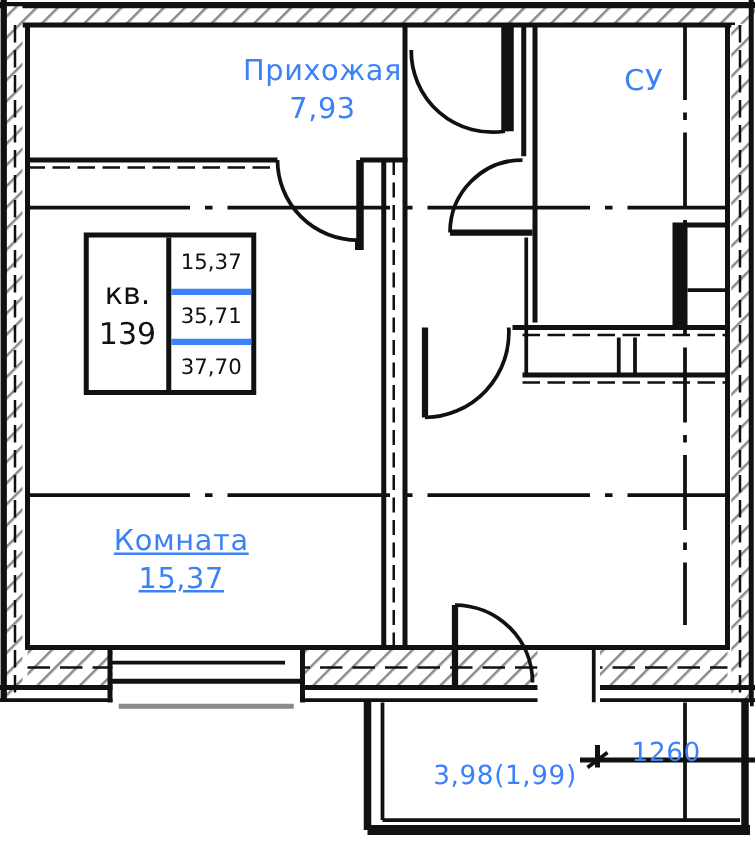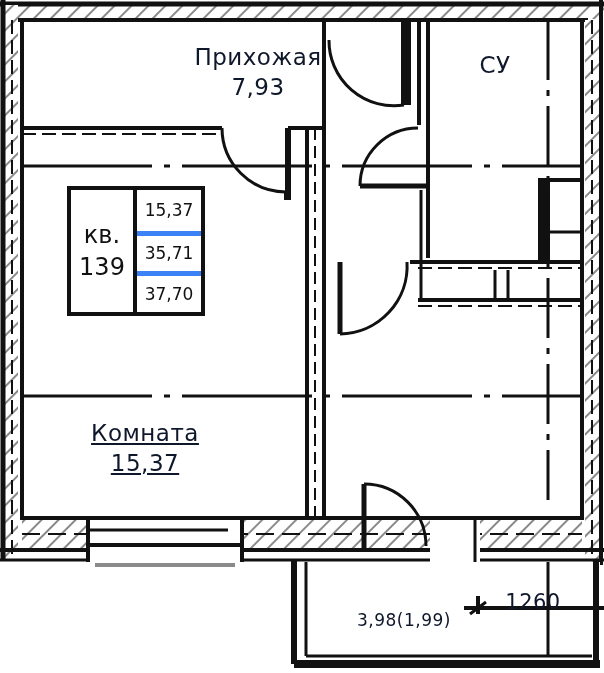--- a/index.html
+++ b/index.html
@@ -1,21 +1,21 @@
 <!DOCTYPE html>
 <html><head>
 <meta charset="utf-8">
 <style>
   html, body { margin: 0; padding: 0; background: #ffffff; }
   body { width: 604px; height: 673px; overflow: hidden; position: relative; }
   #plan { position: absolute; left: 0; top: 0; width: 604px; height: 673px; }
   .lbl {
     position: absolute;
     font-family: "DejaVu Sans", sans-serif;
-    color: #0f172a;
+    color: #3b82f6;
     text-align: center;
     font-size: 23px;
     line-height: 30px;
     letter-spacing: 0.5px;
     white-space: nowrap;
   }
   .room-name, .room-area { display: block; }
   .apt-box {
     position: absolute;
     left: 67px; top: 186px; width: 138px; height: 130px;
@@ -152,33 +152,33 @@
     <line x1="478" y1="596" x2="478" y2="614" stroke-width="4"></line>
     <line x1="470" y1="614" x2="486" y2="602" stroke-width="3"></line>
   </g>
 </svg>
 
 <div class="lbl" style="left:186px; top:42px; width:144px;">
   <span class="room-name">Прихожая</span>
   <span class="room-area">7,93</span>
 </div>
 
-<div class="lbl" style="left:450px; top:50px; width:90px;">
+<div class="lbl" style="left:470px; top:50px; width:90px;">
   <span class="room-name">СУ</span>
 </div>
 
 <div class="lbl" style="left:80px; top:418px; width:130px;text-decoration:underline;">
   <span class="room-name">Комната</span>
   <span class="room-area">15,37</span>
 </div>
 
 <div class="lbl" style="left:405px; top:418px; width:100px;">
 </div>
 
-<div class="lbl" style="left:340px; top:605px; width:128px; font-size:17px;">
+<div class="lbl" style="left:340px; top:605px; width:128px; font-size:21px;">
   <span class="room-area">3,98(1,99)</span>
 </div>
 
 <div class="lbl" style="left:500px; top:574px; width:66px; font-size:21px;margin-top:13px;">
   <span>1260</span>
 </div>
 
 <div class="apt-box">
   <div class="apt-left">
     <span>кв.</span>

